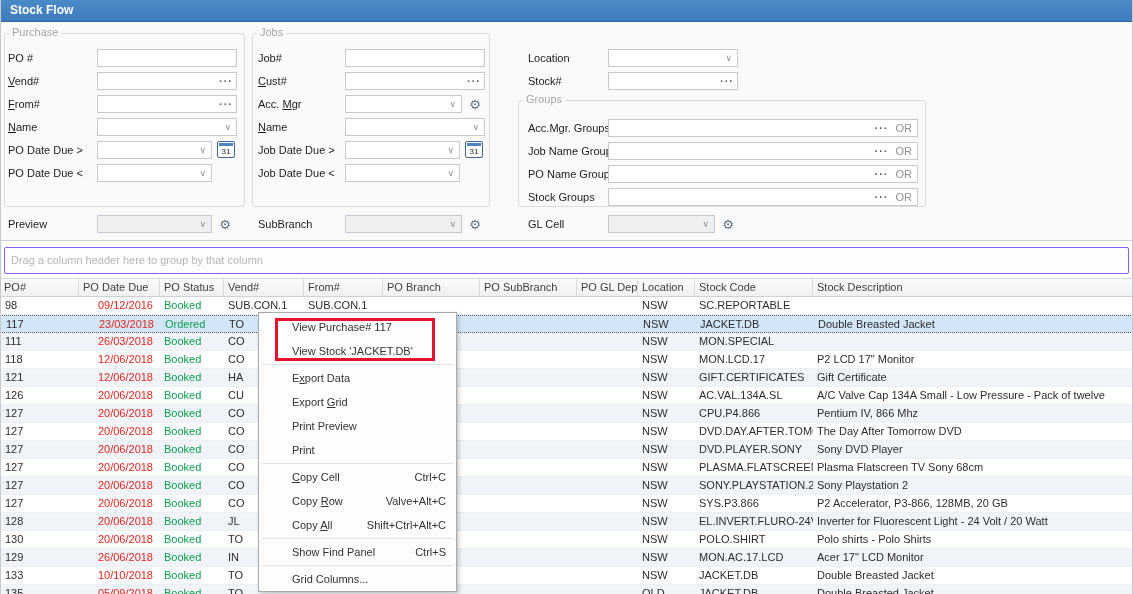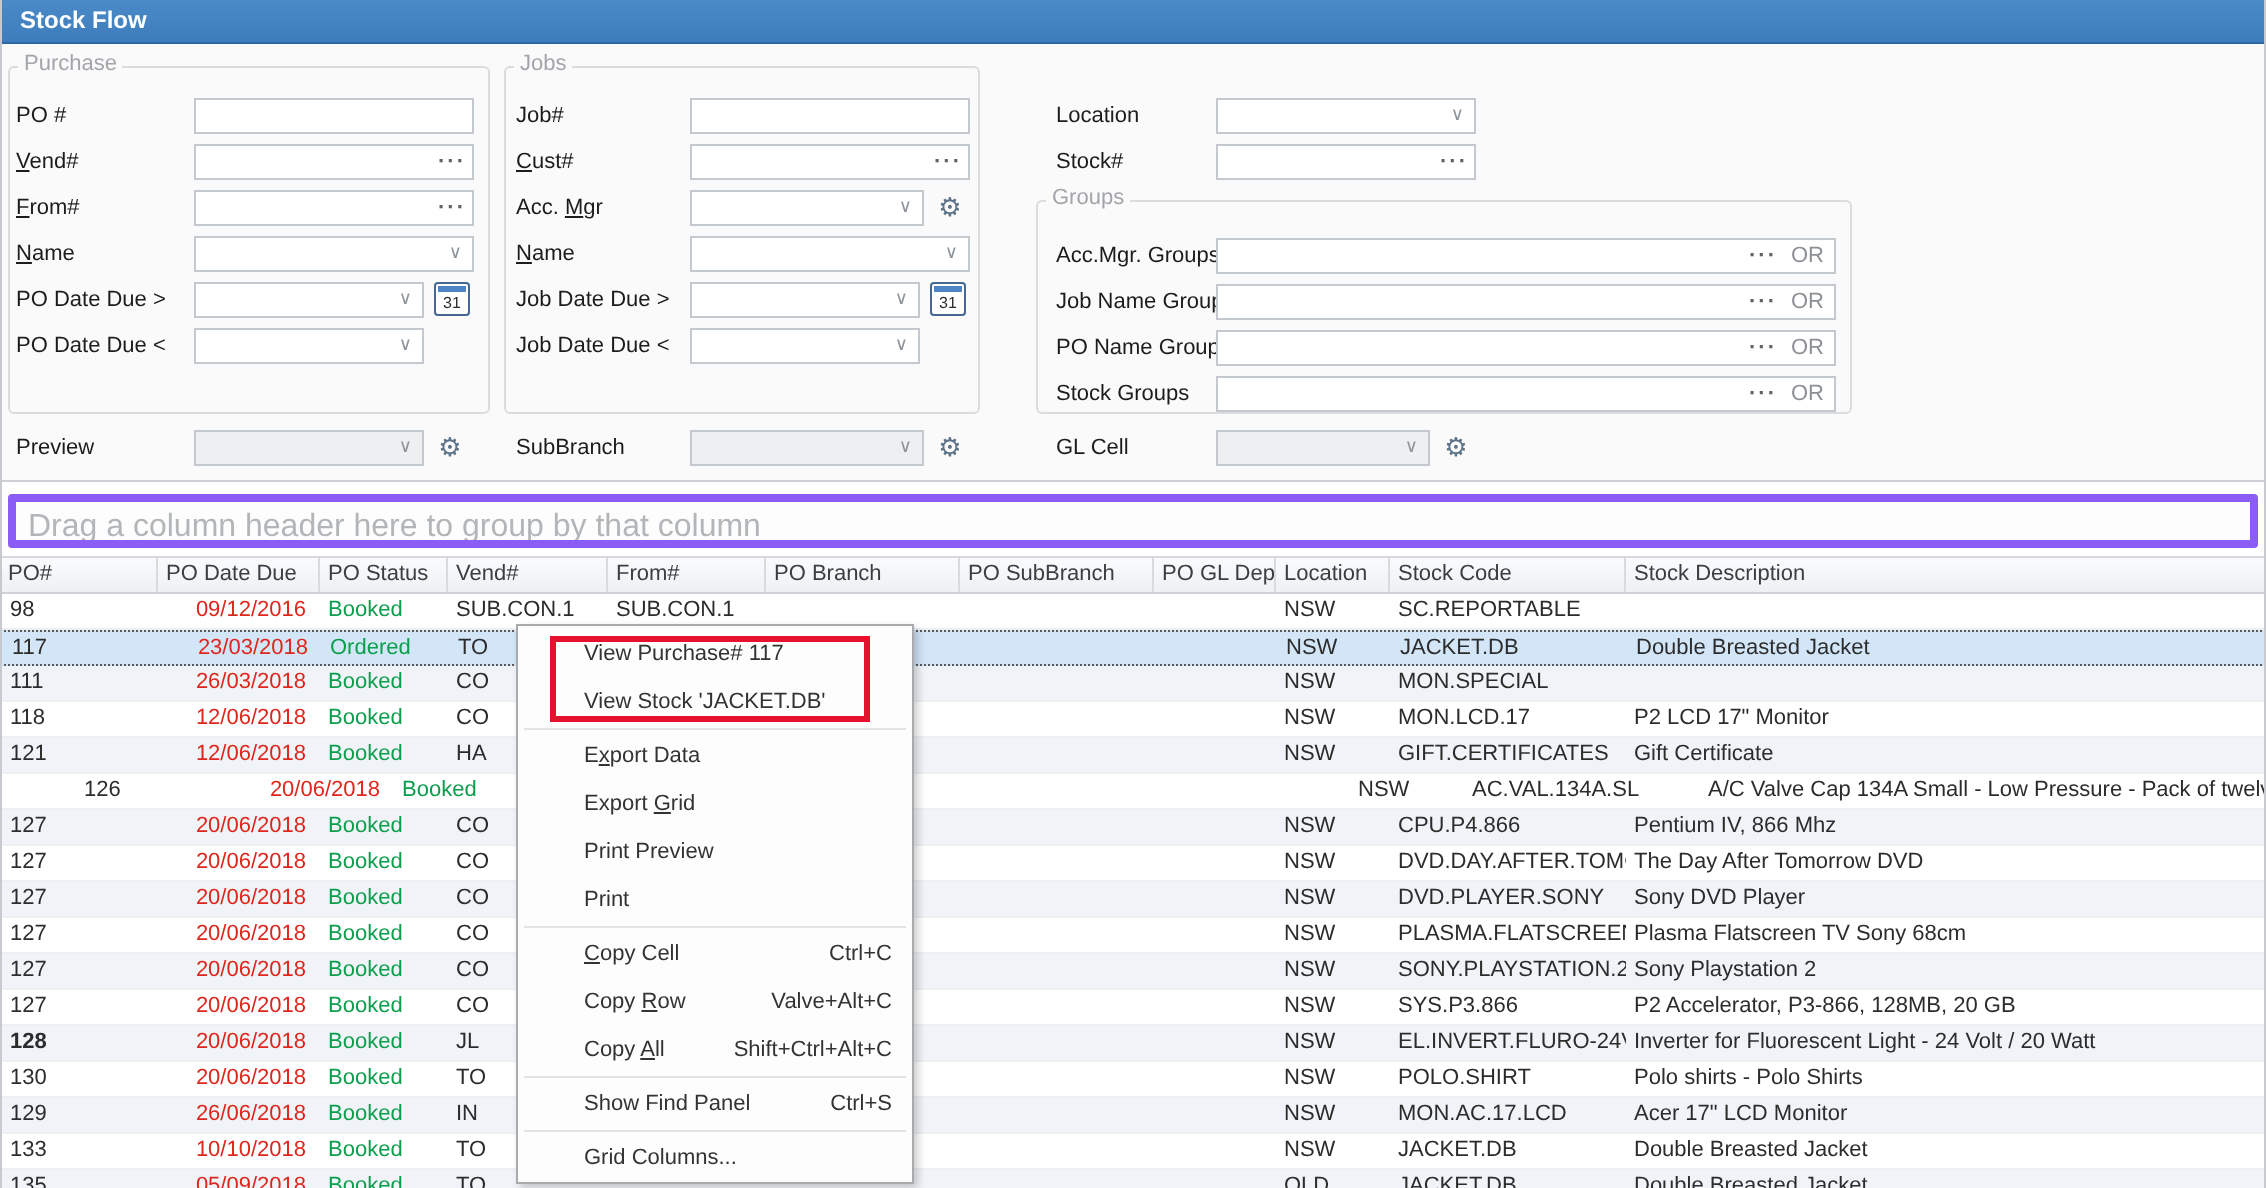--- a/index.html
+++ b/index.html
@@ -23,22 +23,22 @@
   .dots{color:#5f6468;font-size:11px;font-weight:bold;letter-spacing:1px;line-height:1;}
   .orlbl{color:#8d9196;font-size:11px;margin-left:7px;margin-right:2px;}
   .gearbtn{position:absolute;width:20px;height:19px;display:flex;align-items:center;justify-content:center;
            font-size:13px;color:#5d7388;font-family:"DejaVu Sans",sans-serif;cursor:default;}
   .cal{position:absolute;width:18px;height:17px;border:1px solid #46688e;background:#fff;border-radius:2px;box-sizing:border-box;}
   .cal .top{position:absolute;top:1px;left:1px;right:1px;height:3px;background:#4f84c4;}
   .cal .d31{position:absolute;left:0;right:0;bottom:0;text-align:center;font-size:8px;color:#2b2b2b;line-height:11px;}
   
   #grid{position:absolute;left:0;top:240px;width:1133px;height:354px;background:#fff;
         border-top:1px solid #ccd0d4;overflow:hidden;z-index:2;}
-  #grouppanel{position:absolute;left:4px;top:6px;right:4px;height:27px;border:4px solid #8b5cf6;background:#fdfdfd;
-              font-size:16px;color:#b3b6b9;line-height:25px;padding-left:6px;border-radius:2px;box-sizing:border-box;
+  #grouppanel{position:absolute;left:4px;top:6px;right:4px;height:27px;border:1px solid #8b5cf6;background:#fdfdfd;
+              font-size:11px;color:#b3b6b9;line-height:25px;padding-left:6px;border-radius:2px;box-sizing:border-box;
               white-space:nowrap;overflow:hidden;}
   #ghead{position:absolute;left:0;top:37px;right:0;height:19px;display:flex;box-sizing:border-box;
          background:linear-gradient(#fafbfc,#eef0f2);border-top:1px solid #d6d8db;border-bottom:1px solid #ced1d5;}
   .hc{font-size:11px;color:#3b3e41;padding-left:4px;line-height:16px;border-right:1px solid #d8dadd;
       box-sizing:border-box;overflow:hidden;white-space:nowrap;flex:0 0 auto;}
   .hc.last{flex:1 1 auto;border-right:none;}
   #gbody{position:absolute;left:0;top:56px;right:0;bottom:0;}
   .grow{display:flex;height:18px;box-sizing:border-box;border-bottom:1px solid #edeff2;background:#fff;}
   .grow.shaded{background:#f0f4f8;}
   .grow.selected{background:#d3e6f8;border:1px dotted #5a5a5a;}
@@ -255,21 +255,21 @@
         <div class="gc" style="flex-basis: 80px;">HA</div>
         <div class="gc" style="flex-basis: 79px;"></div>
         <div class="gc" style="flex-basis: 97px;"></div>
         <div class="gc" style="flex-basis: 97px;"></div>
         <div class="gc" style="flex-basis: 61px;"></div>
         <div class="gc" style="flex-basis: 57px;">NSW</div>
         <div class="gc" style="flex-basis: 118px;">GIFT.CERTIFICATES</div>
         <div class="gc desc">Gift Certificate</div>
       </div>
       <div class="grow">
-        <div class="gc num" style="flex-basis: 79px; margin-left: 37px;">126</div>
+        <div class="gc num" style="flex-basis: 79px;">126</div>
         <div class="gc date" style="flex-basis: 81px; color: rgb(224, 38, 28);">20/06/2018</div>
         <div class="gc status" style="flex-basis: 64px; color: rgb(11, 158, 77);">Booked</div>
         <div class="gc" style="flex-basis: 80px;">CU</div>
         <div class="gc" style="flex-basis: 79px;"></div>
         <div class="gc" style="flex-basis: 97px;"></div>
         <div class="gc" style="flex-basis: 97px;"></div>
         <div class="gc" style="flex-basis: 61px;"></div>
         <div class="gc" style="flex-basis: 57px;">NSW</div>
         <div class="gc" style="flex-basis: 118px;">AC.VAL.134A.SL</div>
         <div class="gc desc">A/C Valve Cap 134A Small -  Low Pressure - Pack of twelve</div>
@@ -346,21 +346,21 @@
         <div class="gc" style="flex-basis: 80px;">CO</div>
         <div class="gc" style="flex-basis: 79px;"></div>
         <div class="gc" style="flex-basis: 97px;"></div>
         <div class="gc" style="flex-basis: 97px;"></div>
         <div class="gc" style="flex-basis: 61px;"></div>
         <div class="gc" style="flex-basis: 57px;">NSW</div>
         <div class="gc" style="flex-basis: 118px;">SYS.P3.866</div>
         <div class="gc desc">P2 Accelerator, P3-866, 128MB, 20 GB</div>
       </div>
       <div class="grow shaded">
-        <div class="gc num" style="flex-basis: 79px; font-weight: bold;">128</div>
+        <div class="gc num" style="flex-basis: 79px;">128</div>
         <div class="gc date" style="flex-basis: 81px; color: rgb(224, 38, 28);">20/06/2018</div>
         <div class="gc status" style="flex-basis: 64px; color: rgb(11, 158, 77);">Booked</div>
         <div class="gc" style="flex-basis: 80px;">JL</div>
         <div class="gc" style="flex-basis: 79px;"></div>
         <div class="gc" style="flex-basis: 97px;"></div>
         <div class="gc" style="flex-basis: 97px;"></div>
         <div class="gc" style="flex-basis: 61px;"></div>
         <div class="gc" style="flex-basis: 57px;">NSW</div>
         <div class="gc" style="flex-basis: 118px;">EL.INVERT.FLURO-24V/20</div>
         <div class="gc desc">Inverter for Fluorescent Light - 24 Volt / 20 Watt</div>

